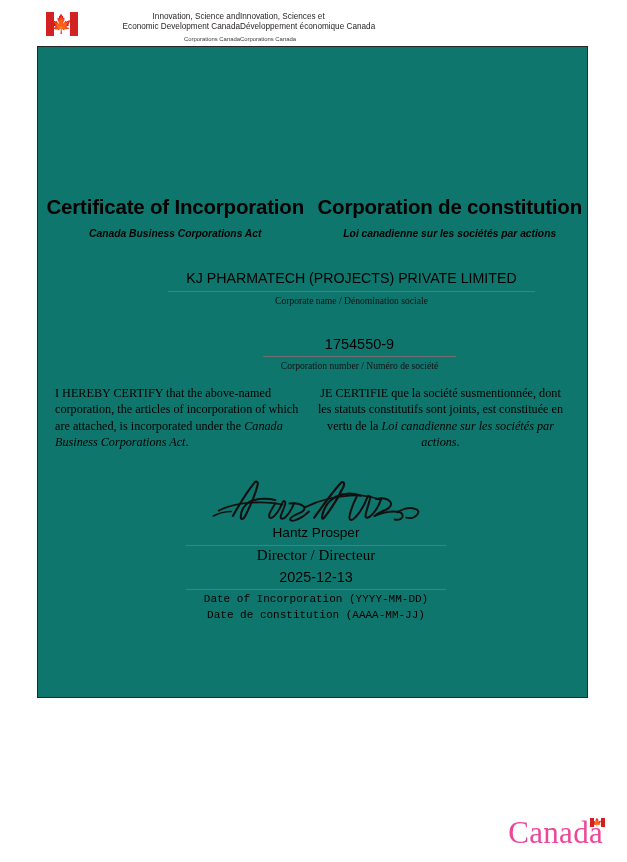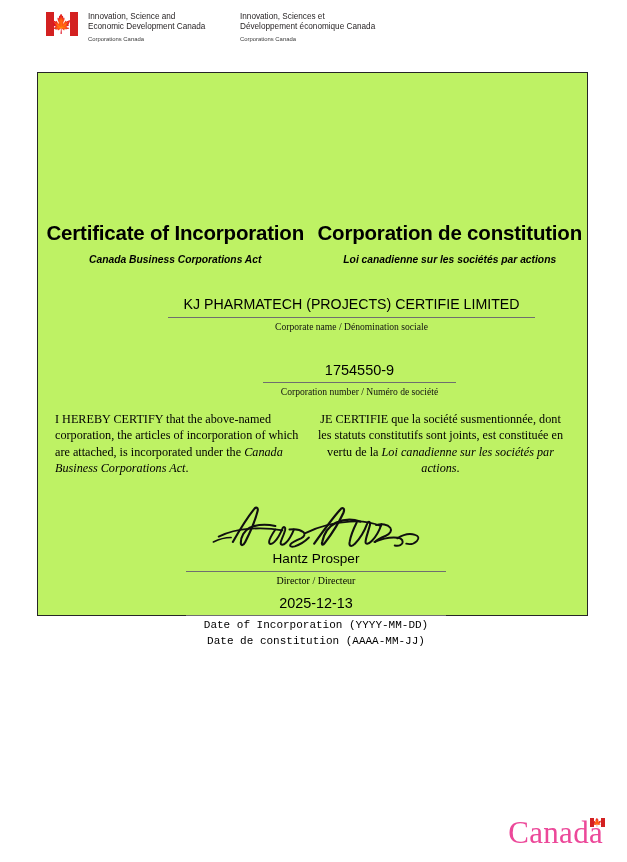--- a/index.html
+++ b/index.html
@@ -59,33 +59,33 @@
     color: #231f20;
     white-space: nowrap;
   }
   .dept-sub {
     font-size: 5.9px;
     line-height: 9px;
     color: #3a3a3a;
     margin-top: 3px;
     white-space: nowrap;
   }
-  .dept-en { width: 152px; }
+  .dept-en { width: 152px; text-align: right; }
   .dept-fr { width: 210px; }
 
   
   .frame {
     position: absolute;
     left: 37px;
-    top: 72px;
+    top: 46px;
     width: 551px;
-    height: 544px;
+    height: 652px;
     border: 1.6px solid #262626;
     box-sizing: border-box;
-    background: #bef264;
+    background: #0f766e;
   }
 
   
   .titles {
     position: absolute;
     left: 0;
     top: 148px;
     width: 100%;
     display: flex;
   }
@@ -182,21 +182,21 @@
     font-size: 13.6px;
     line-height: 17px;
     padding-bottom: 4px;
   }
   .sig-rule {
     border-top: 1.1px solid #6f6f6f;
     width: 100%;
   }
   .sig-caption {
     font-family: "Liberation Serif", serif;
-    font-size: 10px;
+    font-size: 15px;
     line-height: 12.6px;
     padding-top: 3px;
   }
 
   
   .date-block {
     position: absolute;
     left: 148px;
     top: 521px;
     width: 260px;
@@ -288,21 +288,21 @@
       <div class="title-main">Certificate of Incorporation</div>
       <div class="title-sub">Canada Business Corporations Act</div>
     </div>
     <div class="title-col">
       <div class="title-main">Corporation de constitution</div>
       <div class="title-sub">Loi canadienne sur les sociétés par actions</div>
     </div>
   </div>
 
   <div class="field field-name">
-    <div class="value-name">KJ PHARMATECH (PROJECTS) CERTIFIE LIMITED</div>
+    <div class="value-name">KJ PHARMATECH (PROJECTS) PRIVATE LIMITED</div>
     <div class="rule"></div>
     <div class="caption">Corporate name / Dénomination sociale</div>
   </div>
 
   <div class="field field-number">
     <div class="value-num">1754550-9</div>
     <div class="rule"></div>
     <div class="caption">Corporation number / Numéro de société</div>
   </div>
 

